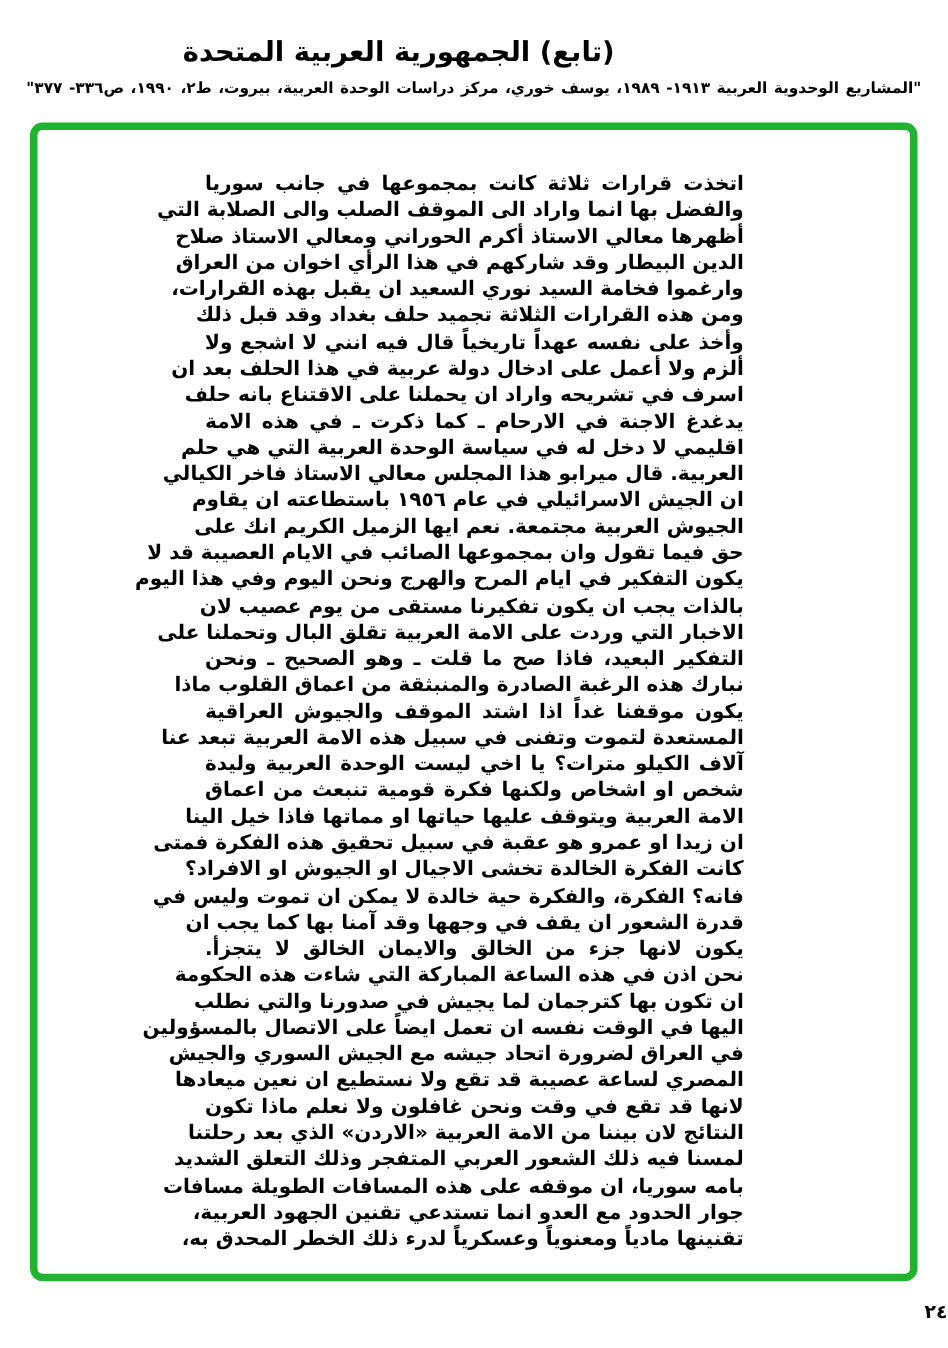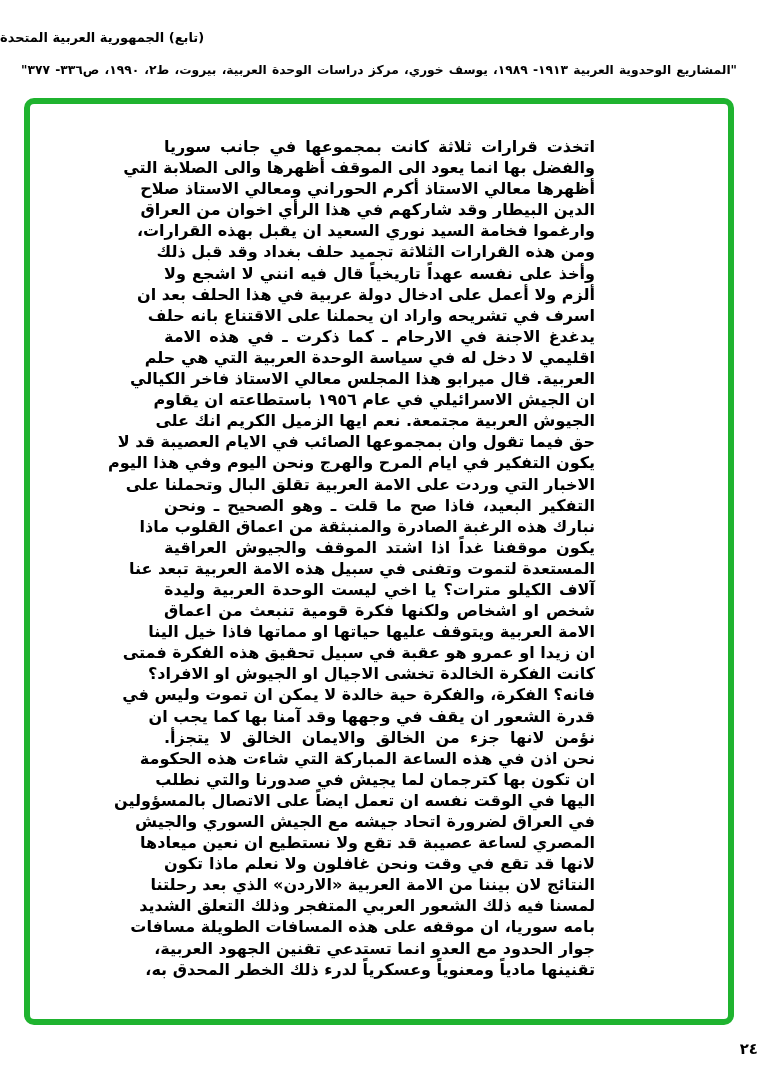--- a/index.html
+++ b/index.html
@@ -15,22 +15,22 @@
     overflow: hidden;
     direction: rtl;
     font-family: "DejaVu Sans", sans-serif;
     color: #000000;
   }
   .header-title {
     position: absolute;
     top: 30px;
     left: 0;
     width: 638px;
-    text-align: left;
-    font-size: 13px;
+    text-align: center;
+    font-size: 22px;
     font-weight: 700;
     letter-spacing: 0.2px;
   }
   .citation {
     position: absolute;
     top: 63px;
     left: 21px;
     width: 716px;
     font-size: 12.3px;
     font-weight: 700;
@@ -82,48 +82,49 @@
 
 <div class="page">
   <div class="header-title">(تابع) الجمهورية العربية المتحدة</div>
 
   <div class="citation">"المشاريع الوحدوية العربية ١٩١٣- ١٩٨٩، يوسف خوري، مركز دراسات الوحدة العربية، بيروت، ط٢، ١٩٩٠، ص٣٣٦- ٣٧٧"</div>
 
   <div class="green-box"></div>
 
   <div class="text-block">
       <div class="text-line">اتخذت قرارات ثلاثة كانت بمجموعها في جانب سوريا</div>
-      <div class="text-line">والفضل بها انما يعود الى الموقف أظهرها والى الصلابة التي</div>
+      <div class="text-line">والفضل بها انما واراد الى الموقف الصلب والى الصلابة التي</div>
       <div class="text-line">أظهرها معالي الاستاذ أكرم الحوراني ومعالي الاستاذ صلاح</div>
       <div class="text-line">الدين البيطار وقد شاركهم في هذا الرأي اخوان من العراق</div>
       <div class="text-line">وارغموا فخامة السيد نوري السعيد ان يقبل بهذه القرارات،</div>
       <div class="text-line">ومن هذه القرارات الثلاثة تجميد حلف بغداد وقد قبل ذلك</div>
       <div class="text-line">وأخذ على نفسه عهداً تاريخياً قال فيه انني لا اشجع ولا</div>
       <div class="text-line">ألزم ولا أعمل على ادخال دولة عربية في هذا الحلف بعد ان</div>
       <div class="text-line">اسرف في تشريحه واراد ان يحملنا على الاقتناع بانه حلف</div>
       <div class="text-line">يدغدغ الاجنة في الارحام ـ كما ذكرت ـ في هذه الامة</div>
       <div class="text-line">اقليمي لا دخل له في سياسة الوحدة العربية التي هي حلم</div>
       <div class="text-line">العربية. قال ميرابو هذا المجلس معالي الاستاذ فاخر الكيالي</div>
       <div class="text-line">ان الجيش الاسرائيلي في عام ١٩٥٦ باستطاعته ان يقاوم</div>
       <div class="text-line">الجيوش العربية مجتمعة. نعم ايها الزميل الكريم انك على</div>
       <div class="text-line">حق فيما تقول وان بمجموعها الصائب في الايام العصيبة قد لا</div>
       <div class="text-line">يكون التفكير في ايام المرح والهرج ونحن اليوم وفي هذا اليوم</div>
+      <div class="text-line">بالذات يجب ان يكون تفكيرنا مستقى من يوم عصيب لان</div>
       <div class="text-line">الاخبار التي وردت على الامة العربية تقلق البال وتحملنا على</div>
       <div class="text-line">التفكير البعيد، فاذا صح ما قلت ـ وهو الصحيح ـ ونحن</div>
       <div class="text-line">نبارك هذه الرغبة الصادرة والمنبثقة من اعماق القلوب ماذا</div>
       <div class="text-line">يكون موقفنا غداً اذا اشتد الموقف والجيوش العراقية</div>
       <div class="text-line">المستعدة لتموت وتفنى في سبيل هذه الامة العربية تبعد عنا</div>
       <div class="text-line">آلاف الكيلو مترات؟ يا اخي ليست الوحدة العربية وليدة</div>
       <div class="text-line">شخص او اشخاص ولكنها فكرة قومية تنبعث من اعماق</div>
       <div class="text-line">الامة العربية ويتوقف عليها حياتها او مماتها فاذا خيل الينا</div>
       <div class="text-line">ان زيدا او عمرو هو عقبة في سبيل تحقيق هذه الفكرة فمتى</div>
       <div class="text-line">كانت الفكرة الخالدة تخشى الاجيال او الجيوش او الافراد؟</div>
       <div class="text-line">فانه؟ الفكرة، والفكرة حية خالدة لا يمكن ان تموت وليس في</div>
       <div class="text-line">قدرة الشعور ان يقف في وجهها وقد آمنا بها كما يجب ان</div>
-      <div class="text-line">نؤمن لانها جزء من الخالق والايمان الخالق لا يتجزأ.</div>
+      <div class="text-line">يكون لانها جزء من الخالق والايمان الخالق لا يتجزأ.</div>
       <div class="text-line">نحن اذن في هذه الساعة المباركة التي شاءت هذه الحكومة</div>
       <div class="text-line">ان تكون بها كترجمان لما يجيش في صدورنا والتي نطلب</div>
       <div class="text-line">اليها في الوقت نفسه ان تعمل ايضاً على الاتصال بالمسؤولين</div>
       <div class="text-line">في العراق لضرورة اتحاد جيشه مع الجيش السوري والجيش</div>
       <div class="text-line">المصري لساعة عصيبة قد تقع ولا نستطيع ان نعين ميعادها</div>
       <div class="text-line">لانها قد تقع في وقت ونحن غافلون ولا نعلم ماذا تكون</div>
       <div class="text-line">النتائج لان بيننا من الامة العربية «الاردن» الذي بعد رحلتنا</div>
       <div class="text-line">لمسنا فيه ذلك الشعور العربي المتفجر وذلك التعلق الشديد</div>
       <div class="text-line">بامه سوريا، ان موقفه على هذه المسافات الطويلة مسافات</div>
       <div class="text-line">جوار الحدود مع العدو انما تستدعي تقنين الجهود العربية،</div>

